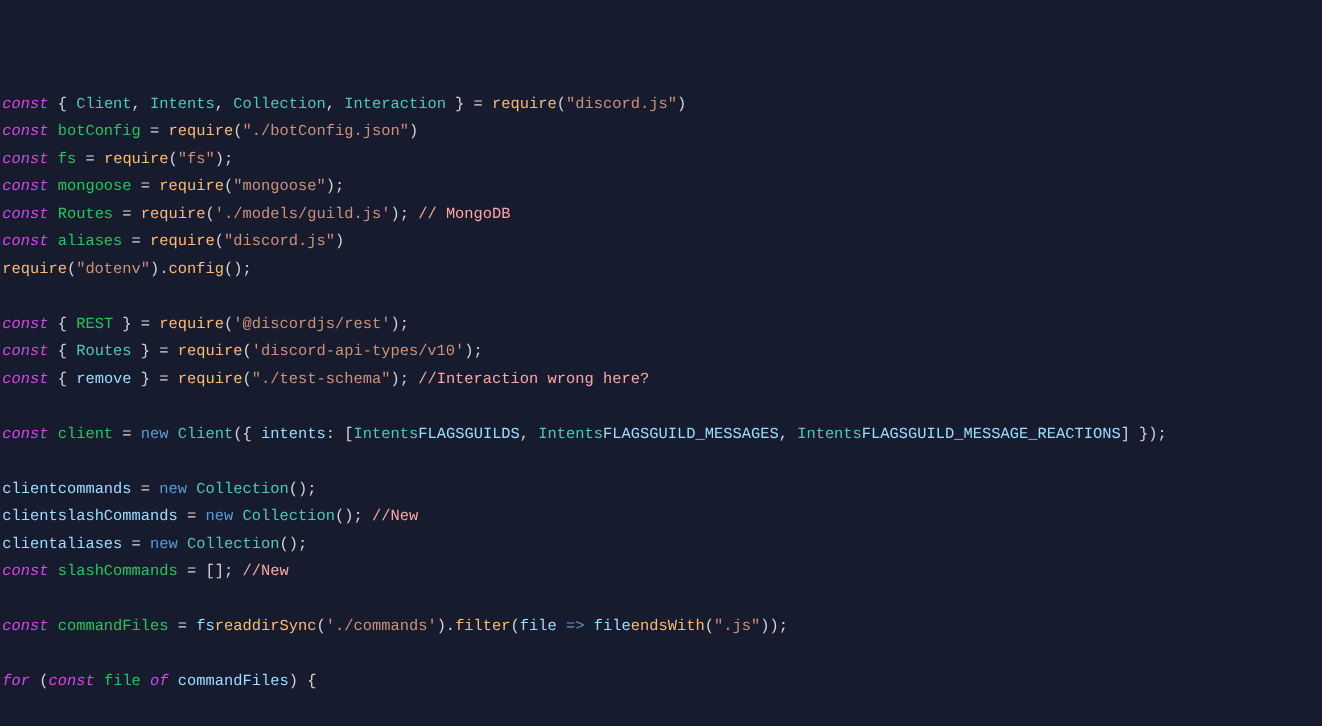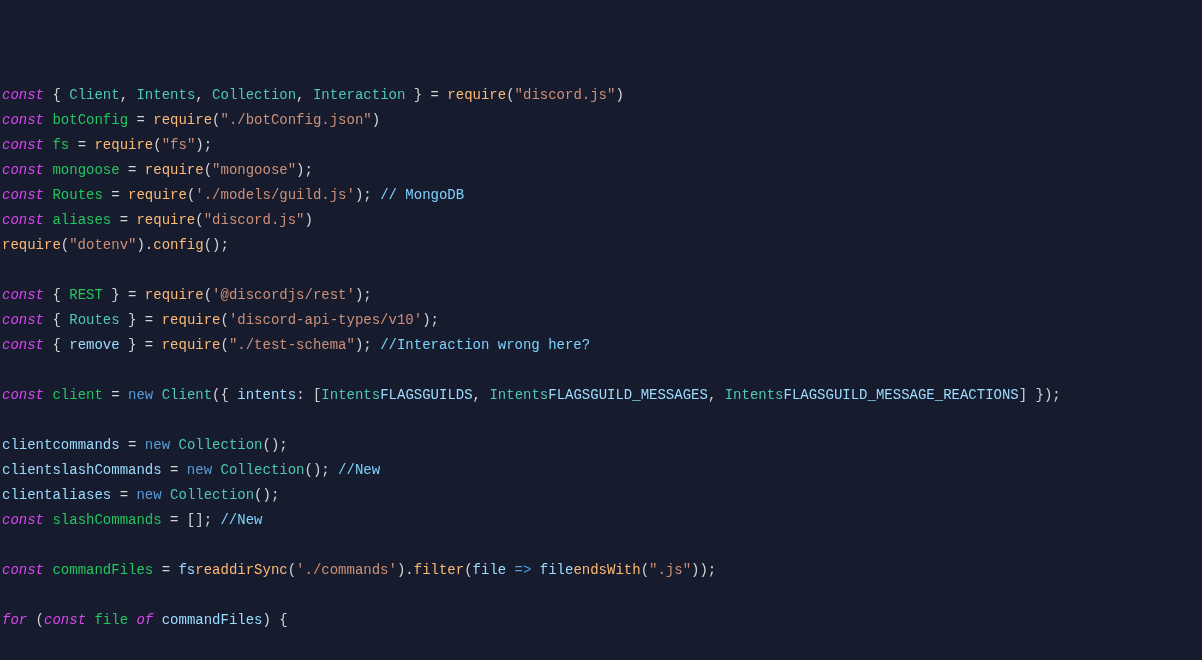--- a/index.html
+++ b/index.html
@@ -13,21 +13,21 @@
     white-space: pre;
     overflow-x: auto;
     width: 1202px;
     height: 660px;
   }
   .kw { color: #d946ef; font-style: italic; }        
   .var { color: #9cdcfe; font-family: Liberation Mono, monospace; }      
   .cls { color: #4ec9b0; }       
   .fn { color: #fdba74; }        
   .str { color: #ce9178; }       
-  .cmt { color: #7dd3fc; }       
+  .cmt { color: #fca5a5; }       
   .pun { color: #d4d4d4; }       
   .const2 { color: #22c55e; }
   .arrow { color: #569cd6; text-align: right; }
 </style>
 </head>
 <body>
 
 
 <div><span><span class="kw">const</span><span class="pun"> { </span><span class="cls">Client</span><span class="pun">, </span><span class="cls">Intents</span><span class="pun">, </span><span class="cls">Collection</span><span class="pun">, </span><span class="cls">Interaction</span><span class="pun"> } = </span><span class="fn">require</span><span class="pun">(</span><span class="str">"discord.js"</span><span class="pun">)</span></span>
 <span><span class="kw">const</span><span> </span><span class="const2">botConfig</span><span class="pun"> = </span><span class="fn">require</span><span class="pun">(</span><span class="str">"./botConfig.json"</span><span class="pun">)</span></span>

